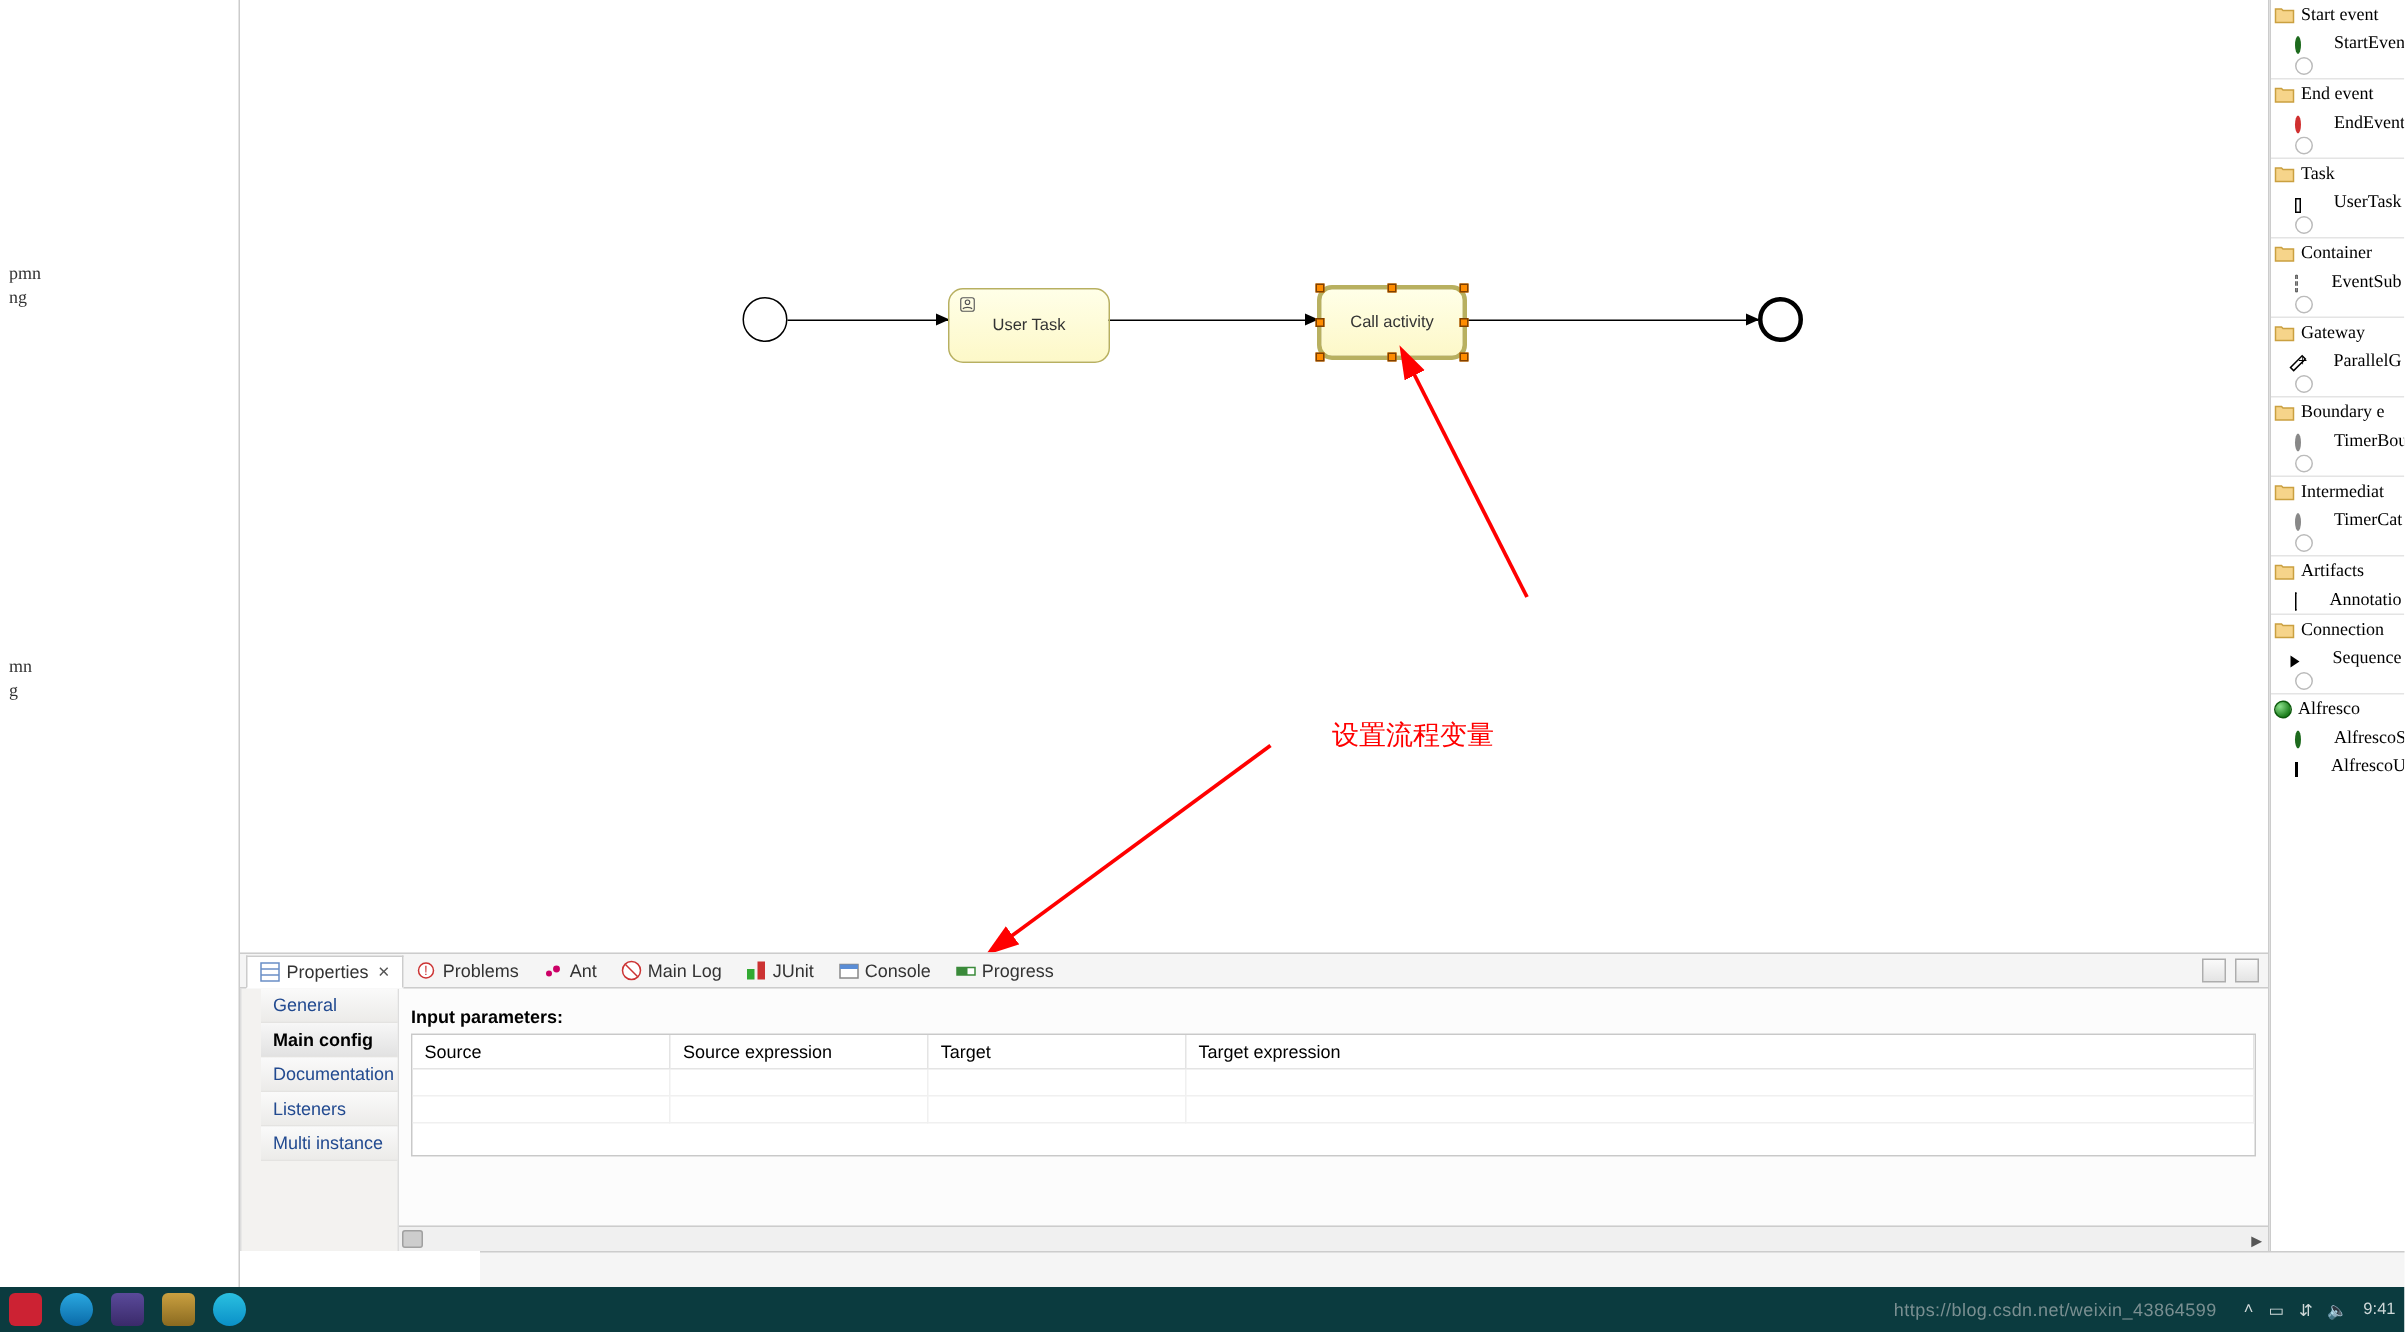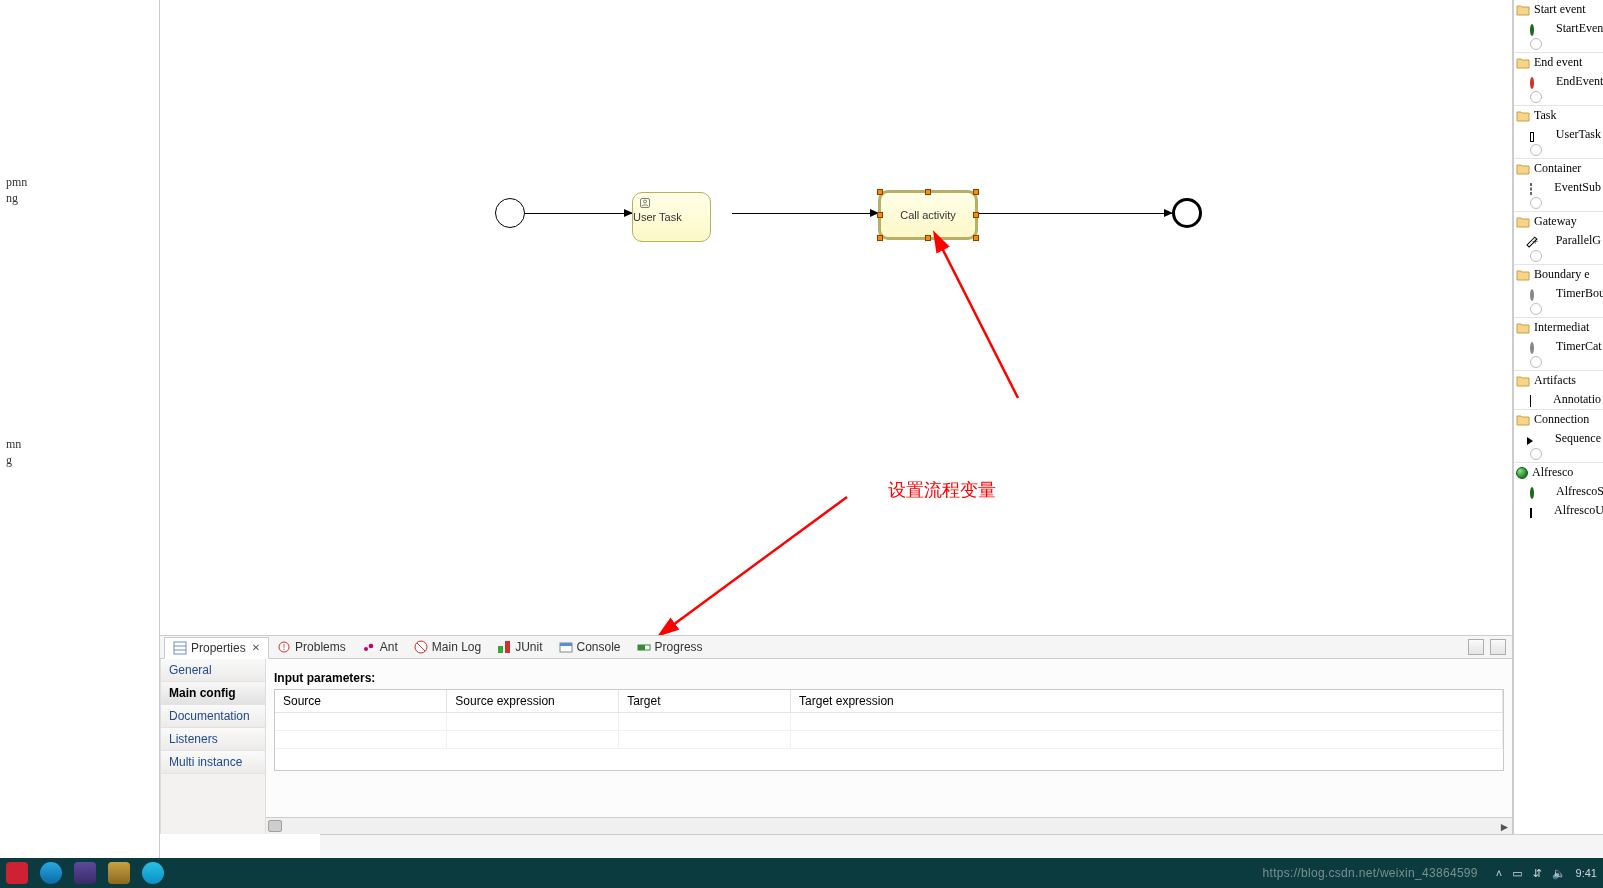--- a/index.html
+++ b/index.html
@@ -48,25 +48,25 @@
     width: 30px; height: 30px;
     border-radius: 50%;
     background: #fff;
   }
   .start-event { border: 1.5px solid #000; left: 335px; top: 198px; }
   .end-event  { border: 3px solid #000;   left: 1012px; top: 198px; }
 
   .user-task {
     position: absolute;
     left: 472px; top: 192px;
-    width: 79px; height: 50px;
+    width: 108px; height: 50px;
     border: 1px solid #b8b060;
     border-radius: 10px;
     background: linear-gradient(#ffffe8,#fdf8c8);
-    display:flex; align-items:center; 
+    display:flex; align-items:center; justify-content:center;
     font-size:11px; color:#333;
   }
   .user-task .task-icon {
     position:absolute; top:4px; left:6px; width:12px; height:12px;
   }
   .call-activity {
     position: absolute;
     left: 718px; top: 190px;
     width: 100px; height: 50px;
     border: 3px solid #b8b060;
@@ -124,21 +124,21 @@
   .prop-body{
     height:175px;
     display:flex;
     background:#fcfcfc;
   }
   .prop-sidebar{
     width:106px;
     background:#f3f2f0;
     border-right:1px solid #ddd;
     border-left:1px solid #ddd;
-    display:flex; flex-direction:column;
+    display:flex; flex-direction:column;padding-left:13px;
   }
   .prop-sidebar .ps-item{
     padding:4px 8px; color:#224a90; cursor:pointer;
     border-bottom:1px solid #e4e3e1;
     background:linear-gradient(#fafafa,#ecebe9);
     font-size:12px;
   }
   .prop-sidebar .ps-item.active{ font-weight:bold; color:#000; background:linear-gradient(#f7f7f7,#e2e2e2);}
   .prop-main{
     flex:1; padding:6px 8px 0 8px; position:relative;

